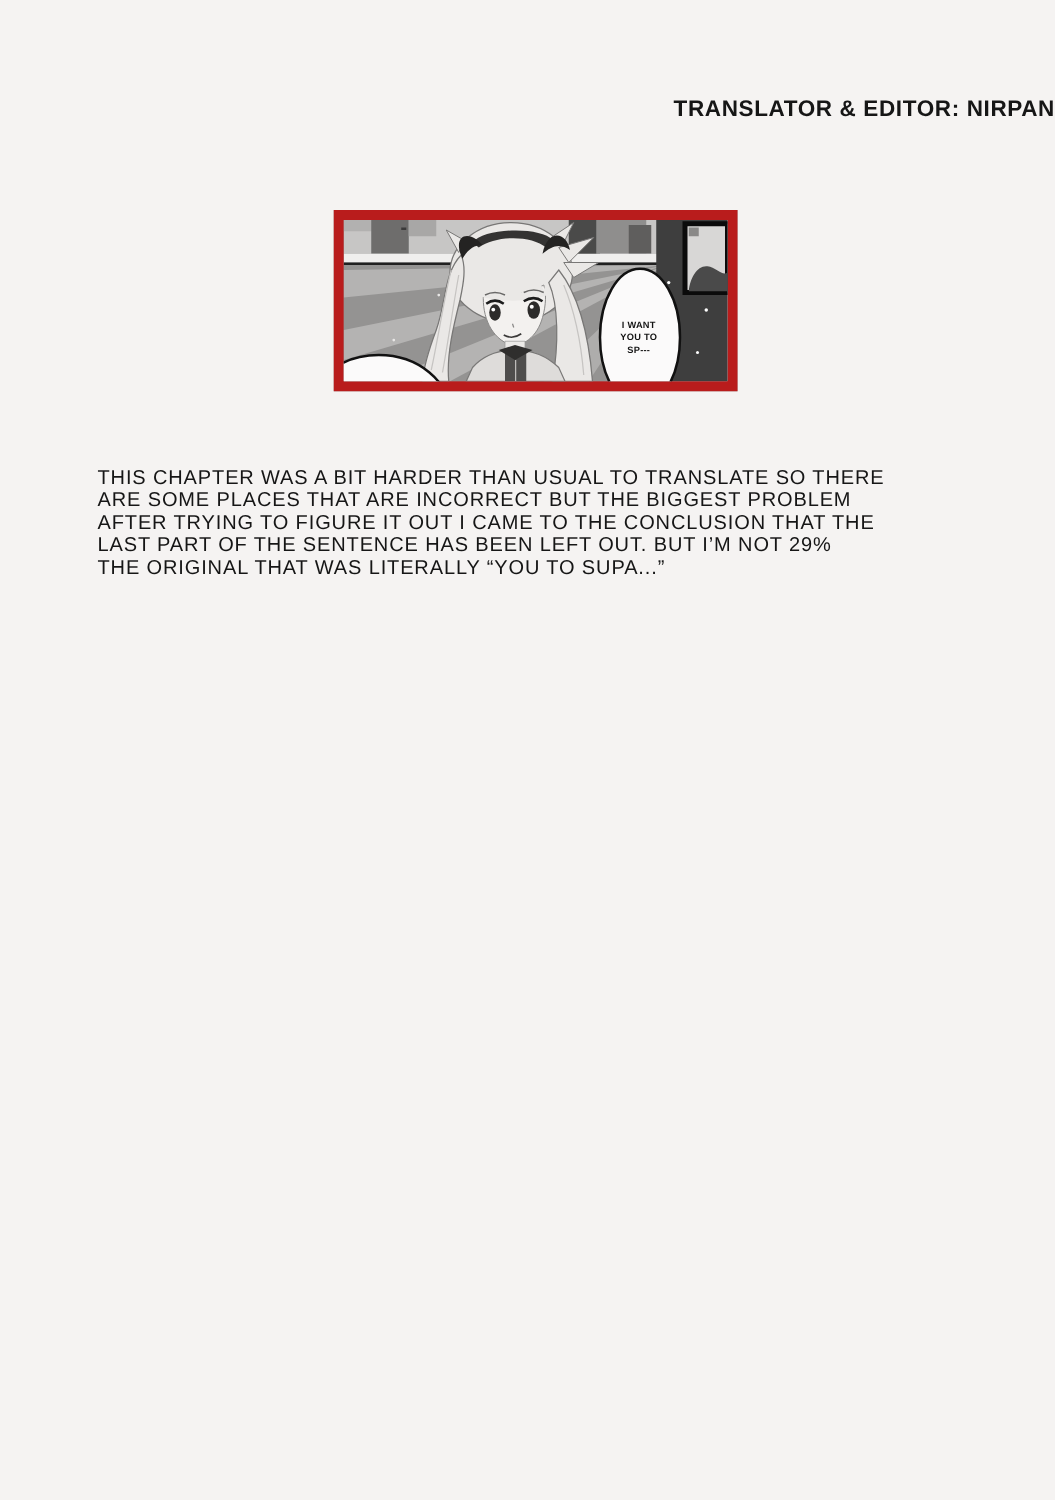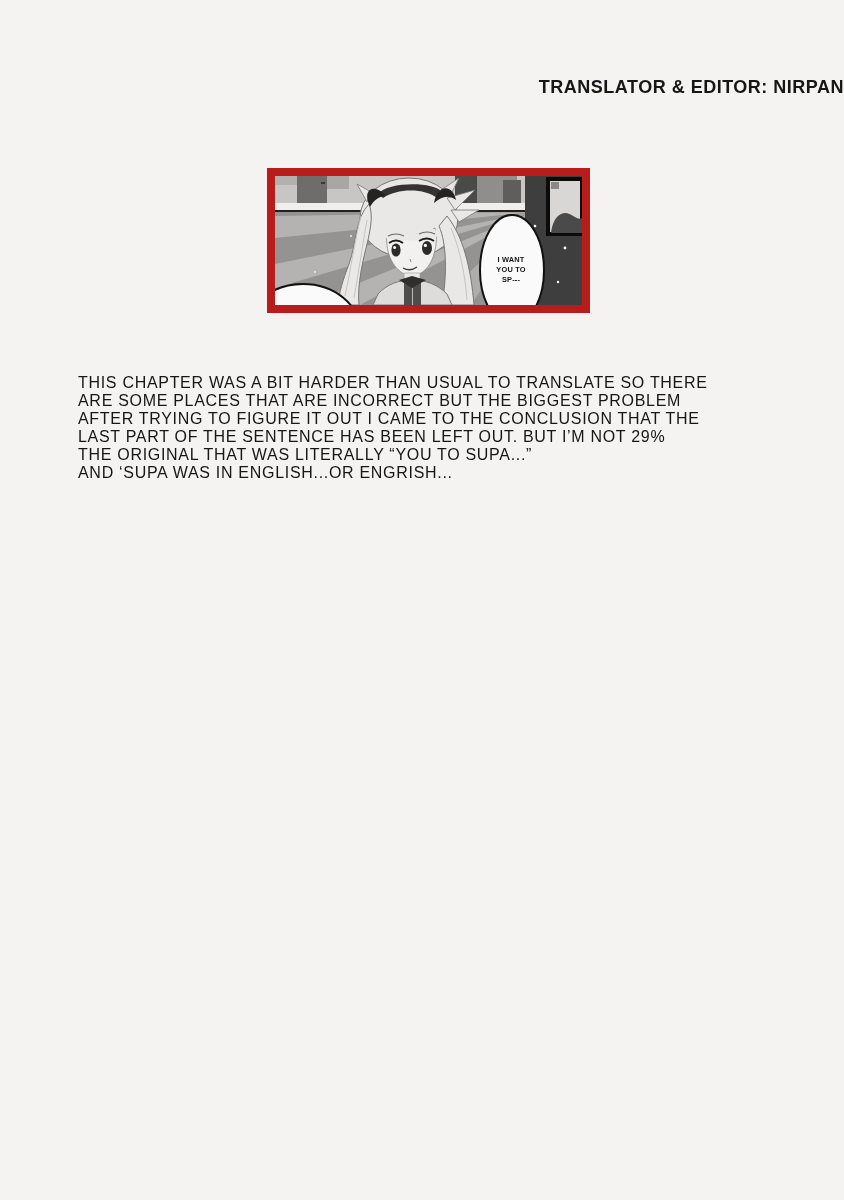--- a/index.html
+++ b/index.html
@@ -166,16 +166,15 @@
 
     </svg>
   </div>
 
   <div class="notes">
     <div>THIS CHAPTER WAS A BIT HARDER THAN USUAL TO TRANSLATE SO THERE</div>
     <div>ARE SOME PLACES THAT ARE INCORRECT BUT THE BIGGEST PROBLEM</div>
     <div>AFTER TRYING TO FIGURE IT OUT I CAME TO THE CONCLUSION THAT THE</div>
     <div>LAST PART OF THE SENTENCE HAS BEEN LEFT OUT. BUT I’M NOT 29%</div>
     <div>THE ORIGINAL THAT WAS LITERALLY “YOU TO SUPA...”</div>
-    <div>AND ‘SUPA WAS IN ENGLISH...OR ENGRISH...</div>
   </div>
 
 </div>
 
 </body></html>

